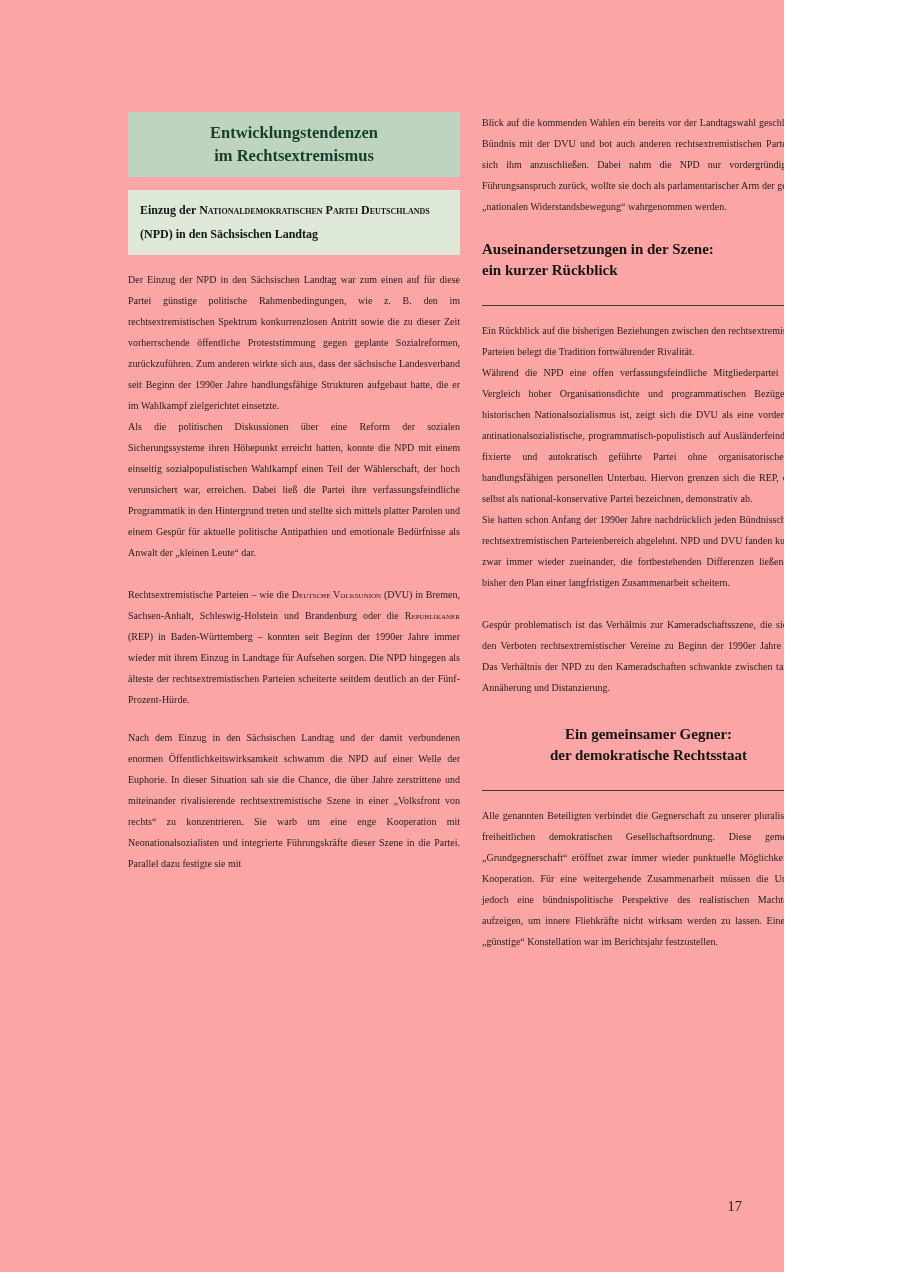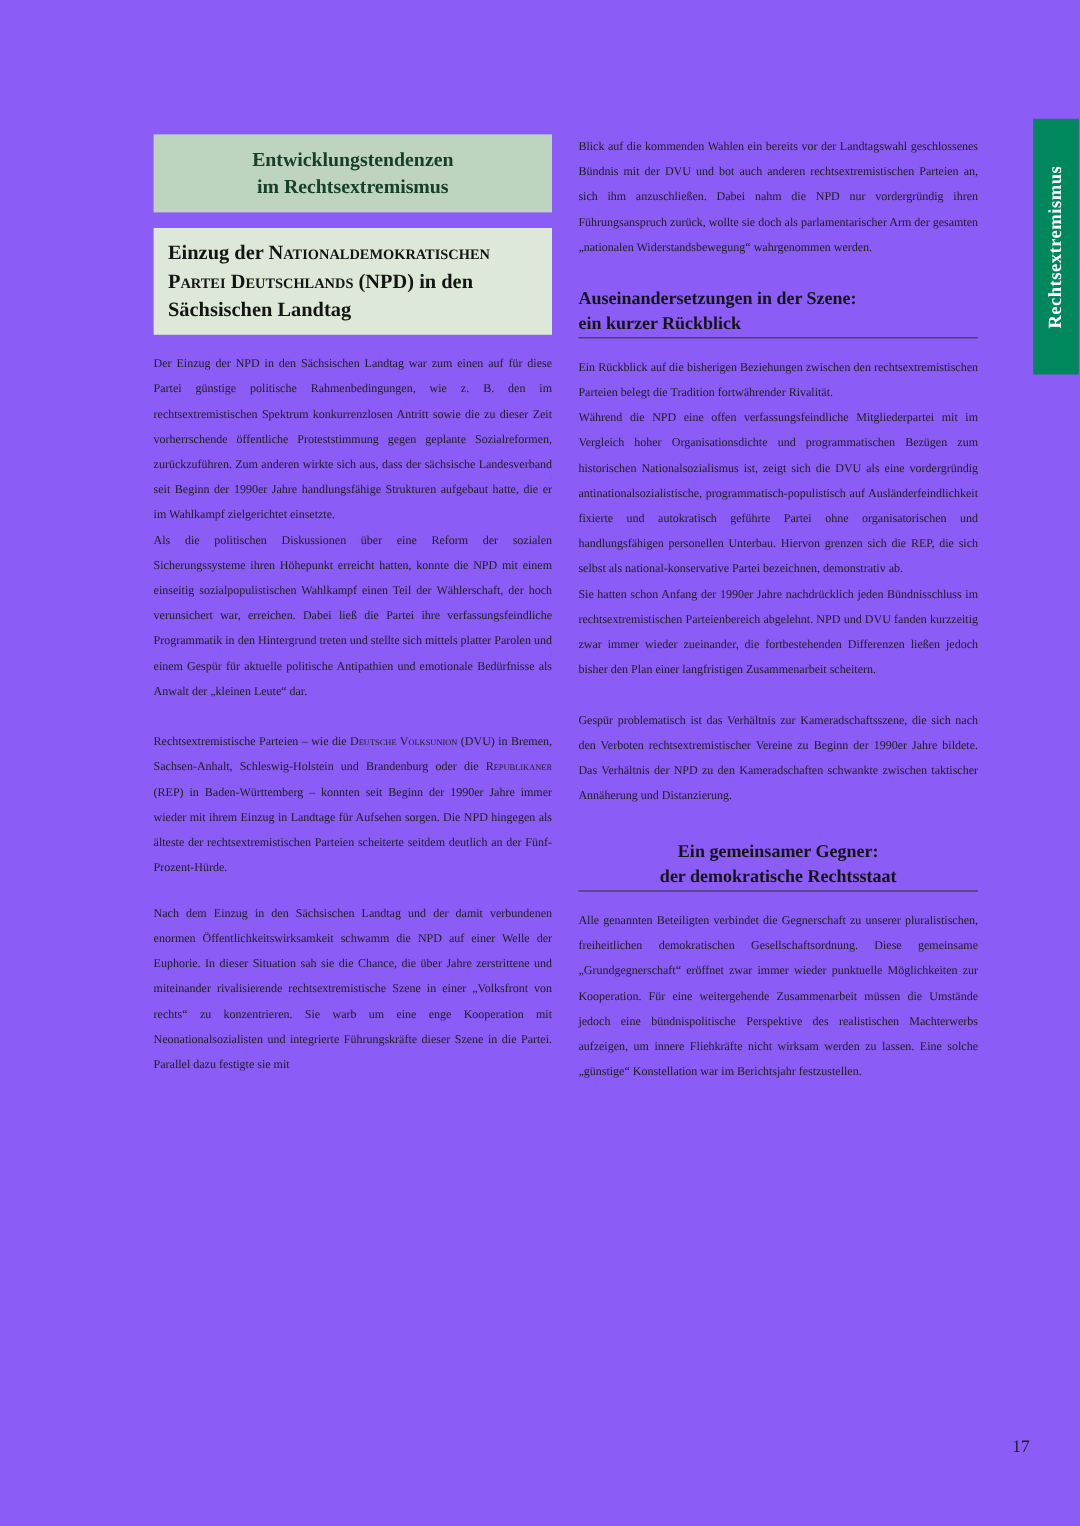--- a/index.html
+++ b/index.html
@@ -1,41 +1,41 @@
 <!DOCTYPE html>
 <html lang="de" style="--tab_green: #00875b; --title_box_bg: #bed4bf; --heading_box_bg: #dde8d9; --title_text: #17402b; --text: #1d1d1b;"><head>
 <meta charset="utf-8">
 <style>
   * { margin:0; padding:0; box-sizing:border-box; }
   html,body { background:#ffffff; }
   .page {
     position:relative;
-    width:900px; height:1272px;
-    background:#8b5cf6;
+    width:784px; height:1272px;
+    background:#fca5a5;
     font-family:"Liberation Serif","DejaVu Serif",serif;
     color:var(--text,#1d1d1b);
     overflow:hidden;
   }
   .col { position:absolute; top:112px; }
   .col-left  { left:128px; width:332px; }
   .col-right { left:482px; width:333px; }
 
   .title-box {
     background:var(--title_box_bg,#bed4bf);
     text-align:center;
     font-weight:bold;
     font-size:16.5px;
     line-height:23px;
     padding:9px 10px 10px;
     color:var(--title_text,#17402b);
   }
   .heading-box {
     background:var(--heading_box_bg,#dde8d9);
     font-weight:bold;
-    font-size:17px;
+    font-size:12px;
     line-height:23.5px;
     padding:9px 12px;
     margin-top:13px;
     color:#141414;
   }
   .heading-box.centered { text-align:center; margin-top:33px; }
 
   .para {
     font-size:10px;
     line-height:21px;
@@ -44,21 +44,21 @@
   .mt-first { margin-top:14px; }
   .mt-gap   { margin-top:21px; }
   .mt-box   { margin-top:17px; }
 
   .subheading {
     font-size:15px;
     line-height:20.5px;
     font-weight:bold;
     color:#141414;
     border-bottom:1px solid #3c3c3c;
-    padding-bottom:1px;
+    padding-bottom:25px;
     margin-top:22px;
   }
   .subheading.second { margin-top:26px;text-align:center; }
 
   .sc { font-variant:small-caps; }
 
   .side-tab {
     position:absolute;
     left:861px; top:99px;
     width:38px; height:213px;

